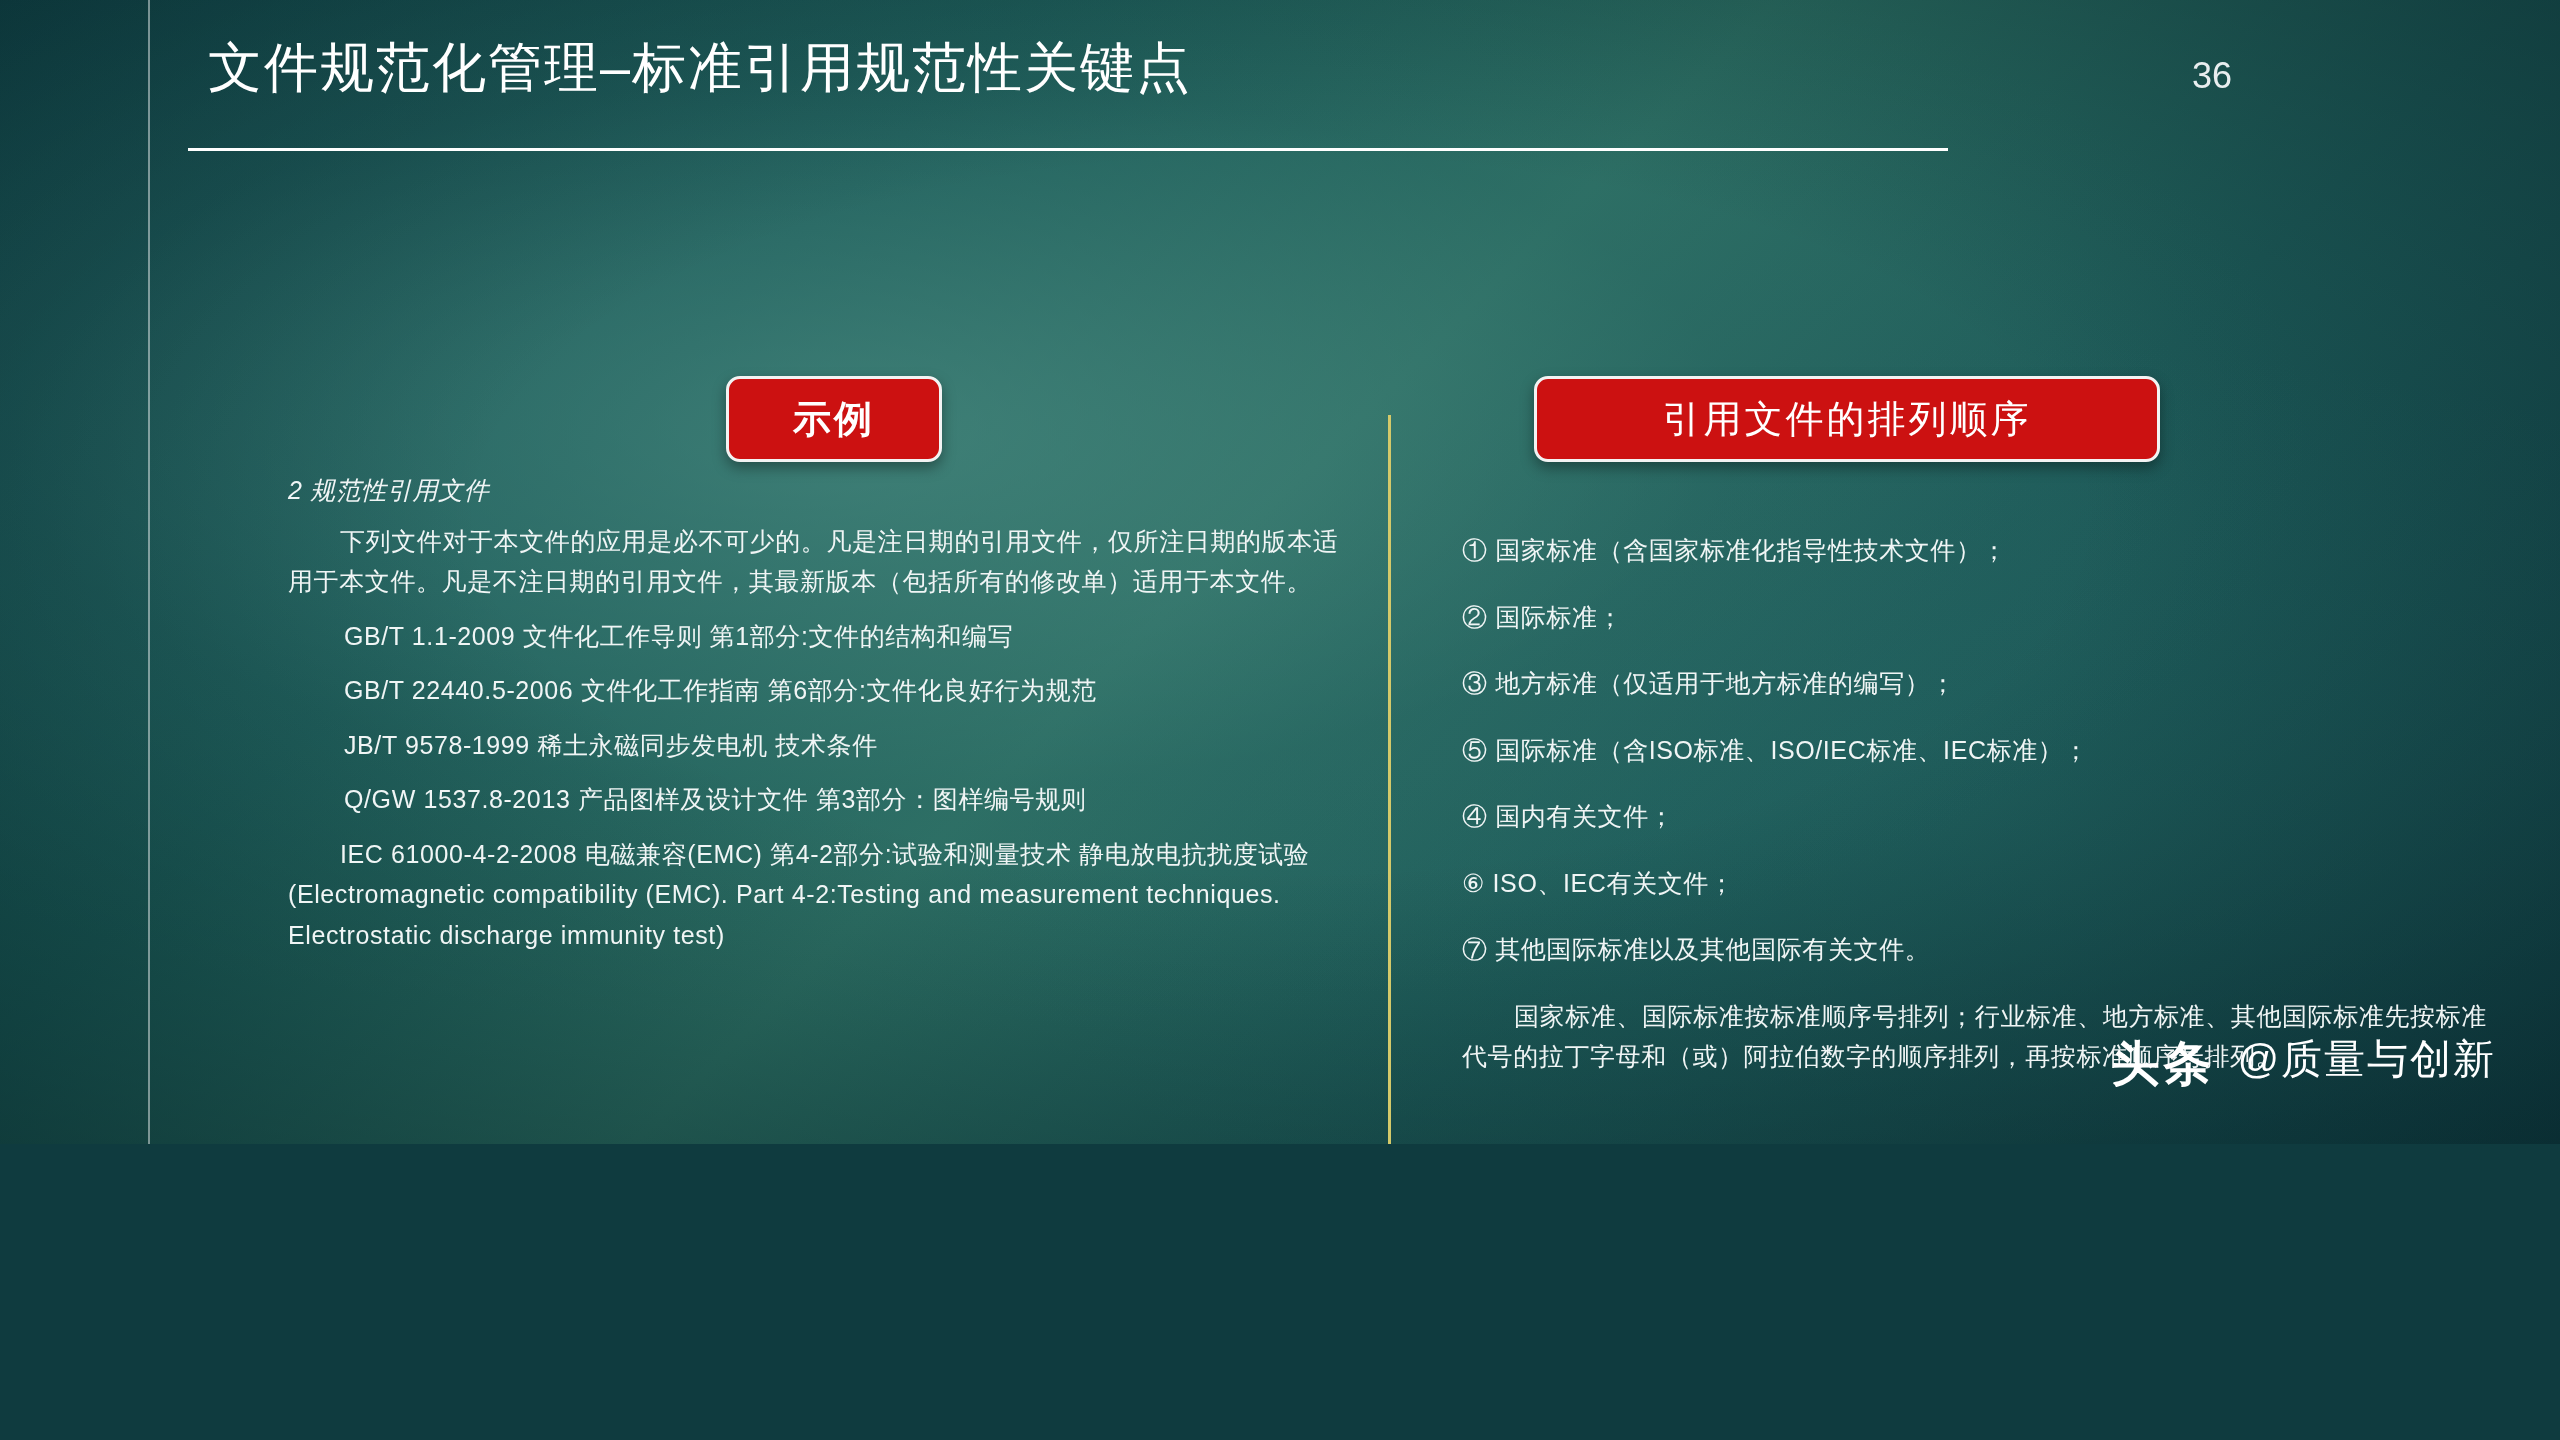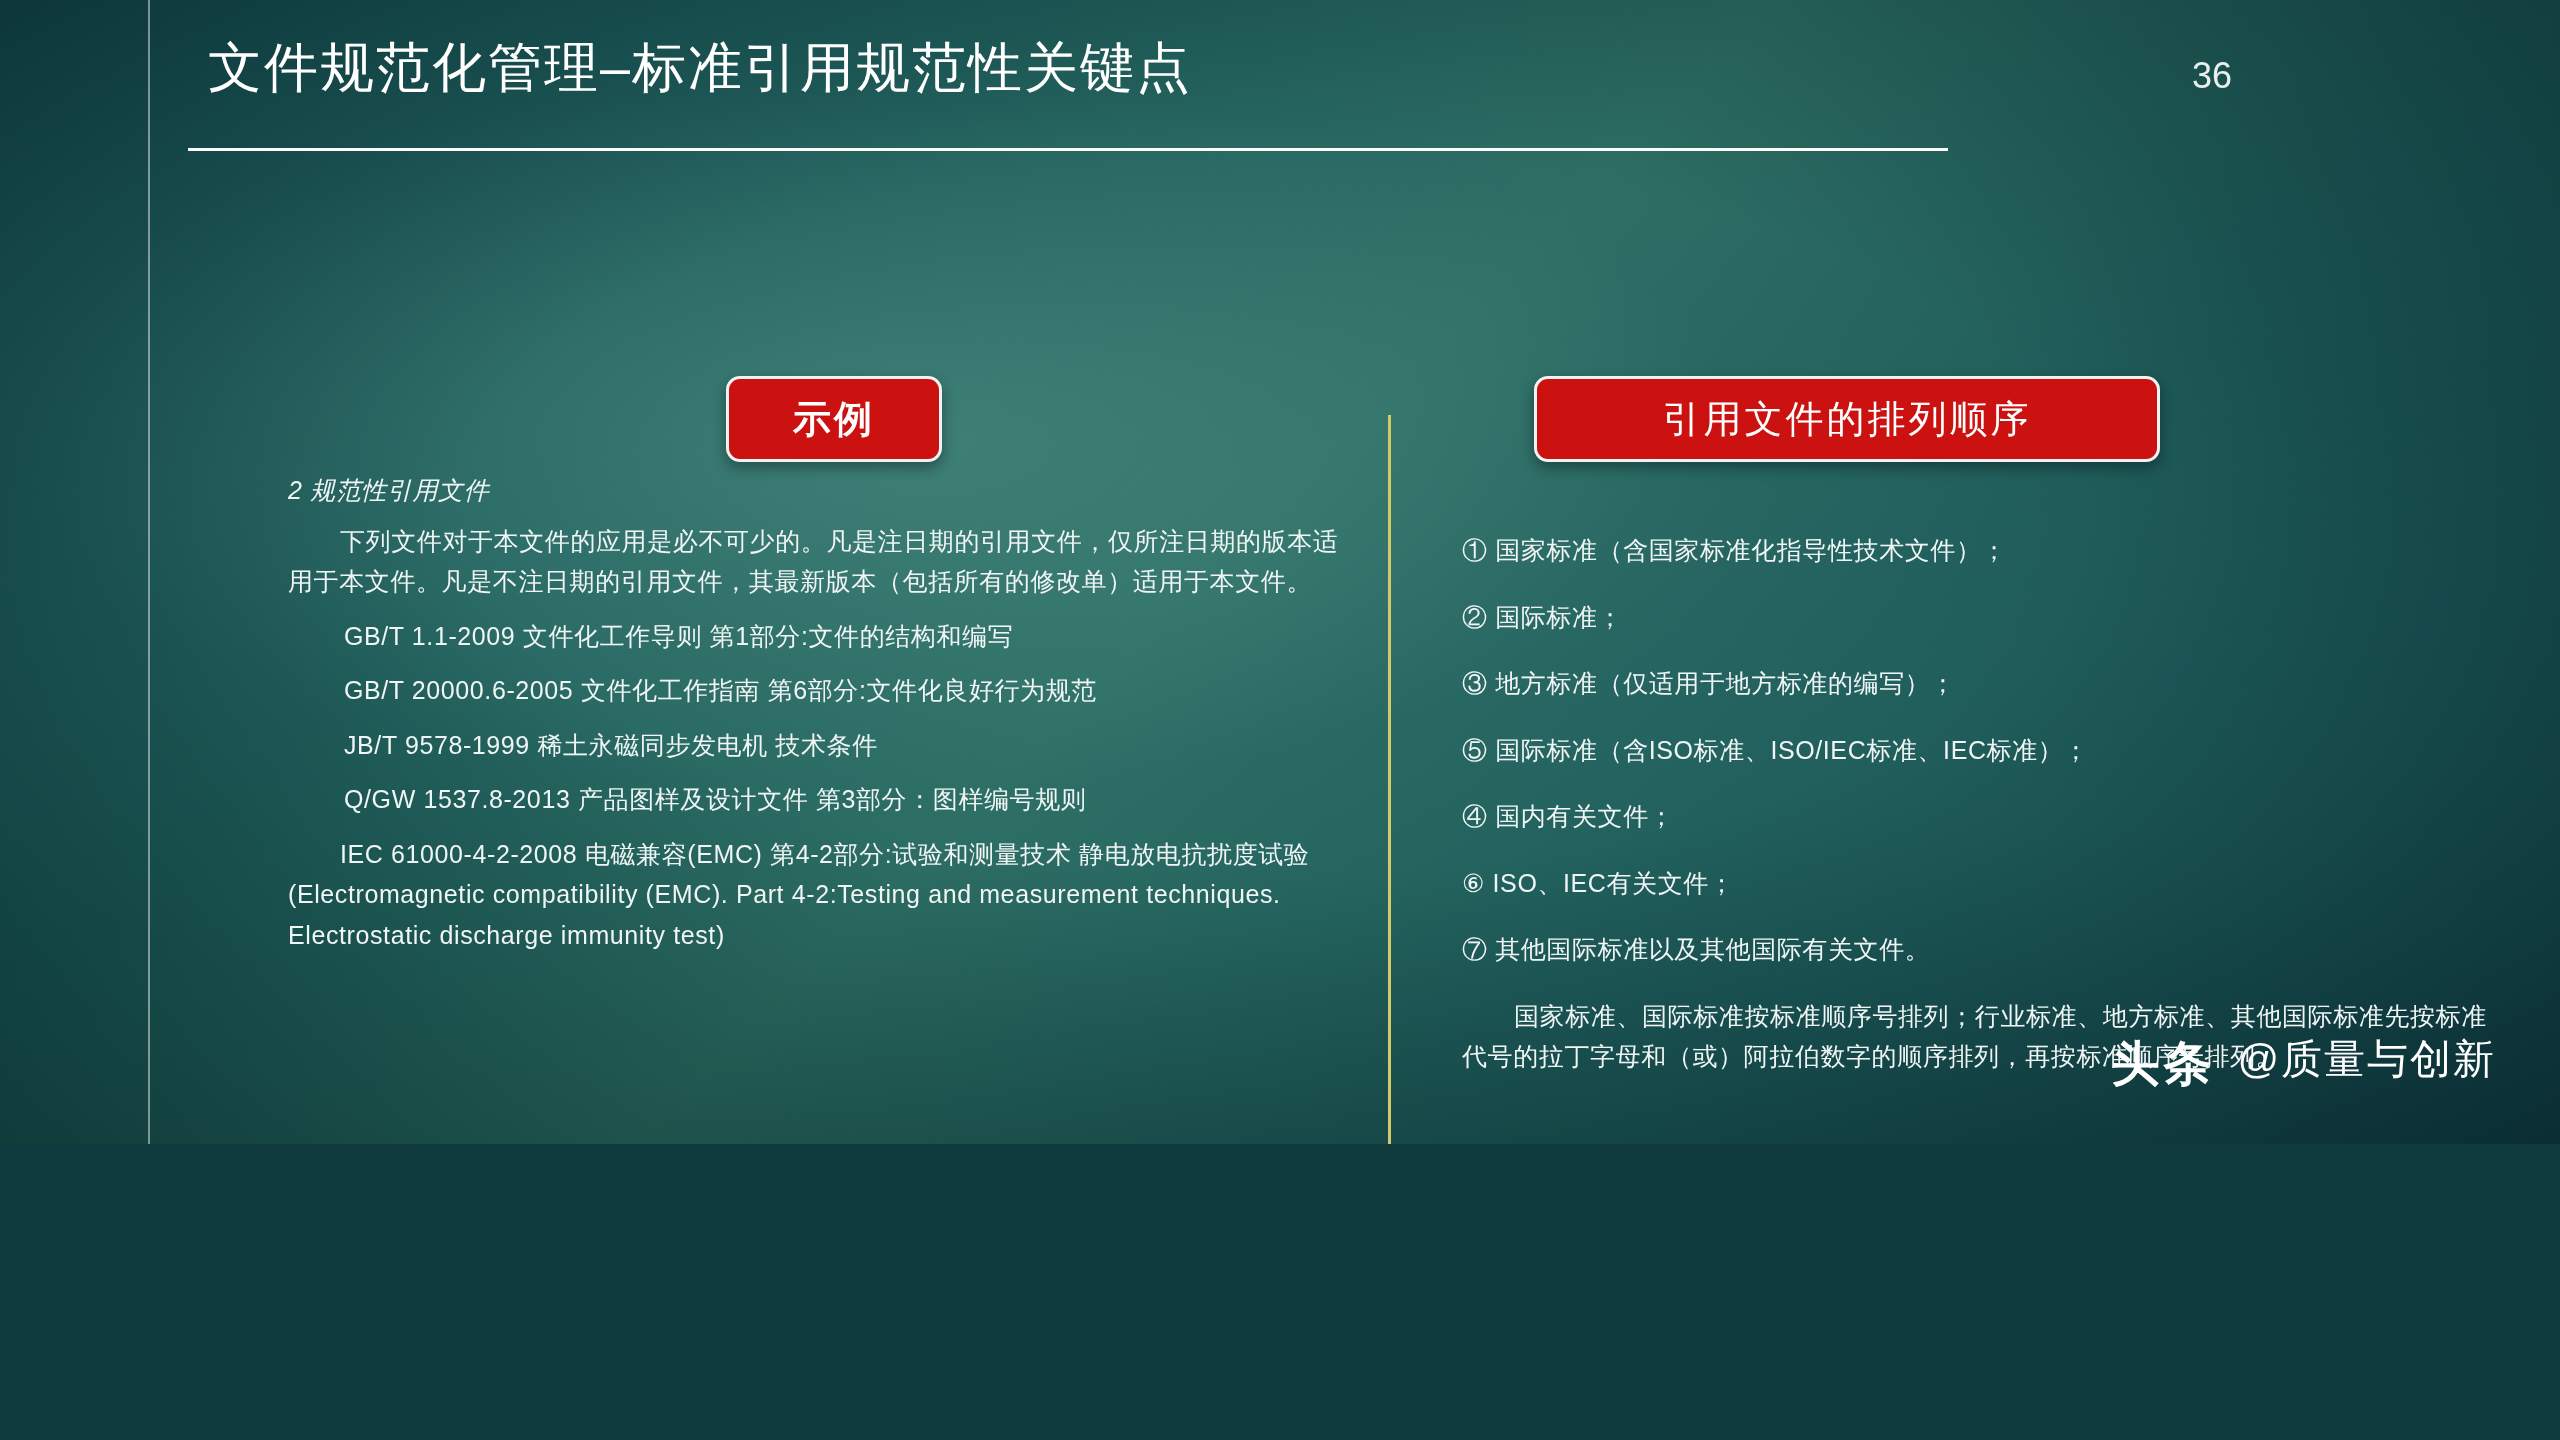--- a/index.html
+++ b/index.html
@@ -168,21 +168,21 @@
 
   <div class="divider-v"></div>
 
   <div class="badge" id="badge-left">示例</div>
   <div class="badge" id="badge-right">引用文件的排列顺序</div>
 
   <div class="col-left">
     <p class="ln heading">2    规范性引用文件</p>
     <p class="ln indent">下列文件对于本文件的应用是必不可少的。凡是注日期的引用文件，仅所注日期的版本适用于本文件。凡是不注日期的引用文件，其最新版本（包括所有的修改单）适用于本文件。</p>
     <p class="ln ref">GB/T 1.1-2009  文件化工作导则 第1部分:文件的结构和编写</p>
-    <p class="ln ref">GB/T 20000.6-2005  文件化工作指南 第6部分:文件化良好行为规范</p>
+    <p class="ln ref">GB/T 22440.5-2006  文件化工作指南 第6部分:文件化良好行为规范</p>
     <p class="ln ref">JB/T 9578-1999  稀土永磁同步发电机 技术条件</p>
     <p class="ln ref">Q/GW 1537.8-2013  产品图样及设计文件 第3部分：图样编号规则</p>
     <p class="ln indent">IEC 61000-4-2-2008  电磁兼容(EMC) 第4-2部分:试验和测量技术 静电放电抗扰度试验(Electromagnetic compatibility (EMC). Part 4-2:Testing and measurement techniques. Electrostatic discharge immunity test)</p>
   </div>
 
   <div class="col-right">
     <p class="ln item">①  国家标准（含国家标准化指导性技术文件）；</p>
     <p class="ln item">②  国际标准；</p>
     <p class="ln item">③  地方标准（仅适用于地方标准的编写）；</p>
     <p class="ln item">⑤  国际标准（含ISO标准、ISO/IEC标准、IEC标准）；</p>

